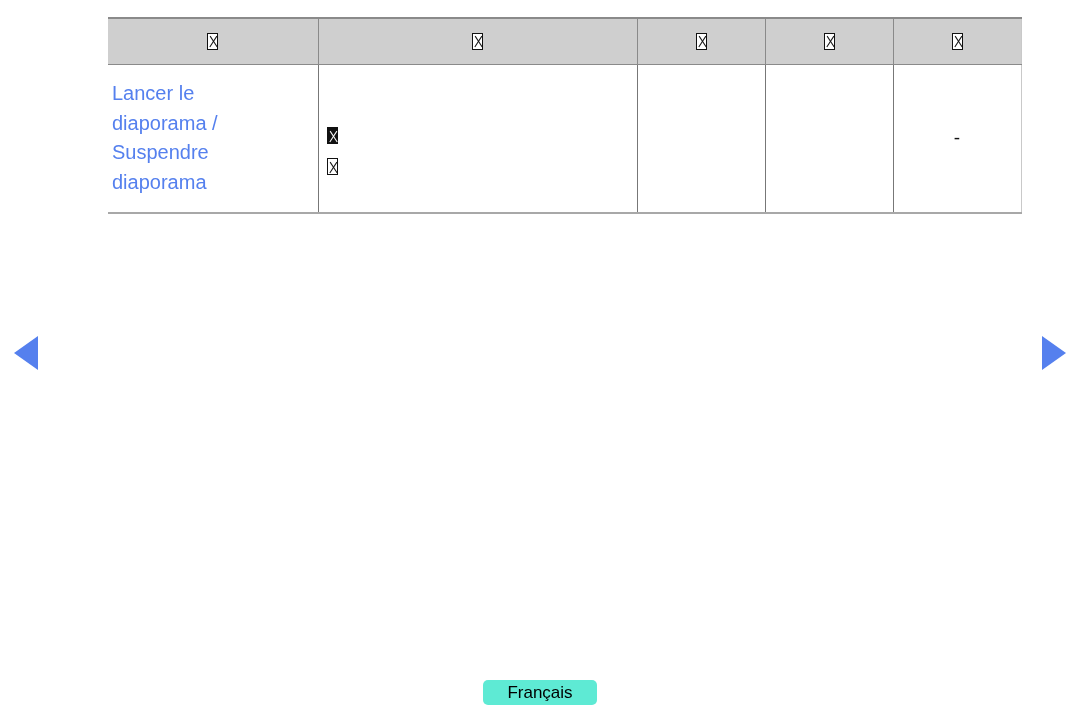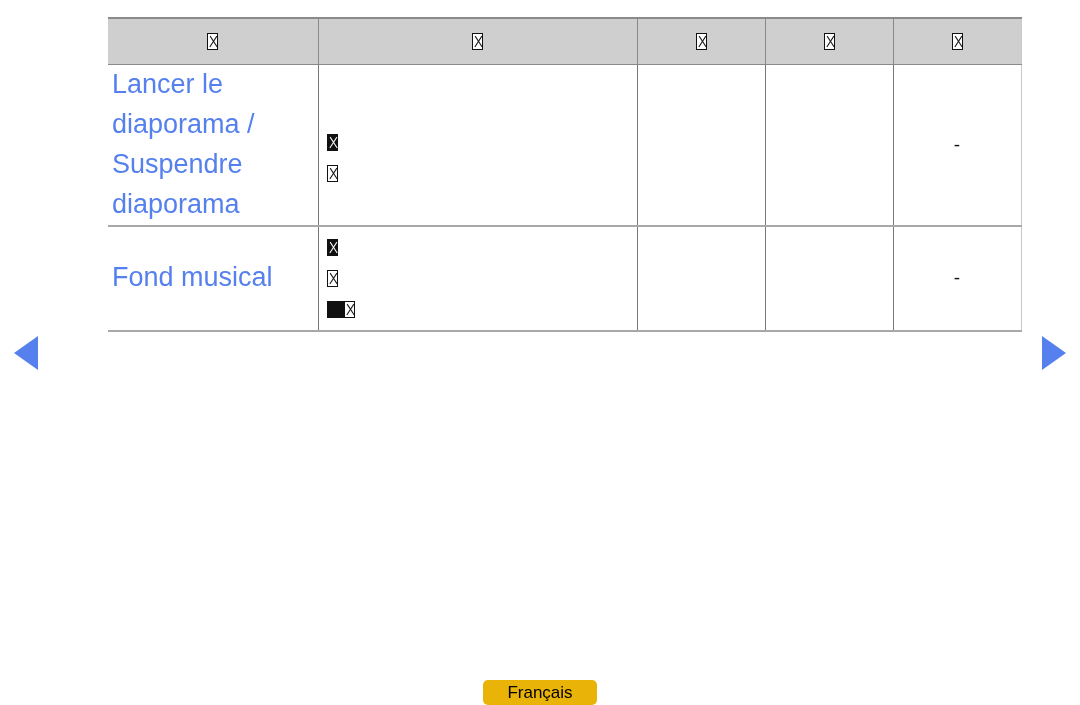--- a/index.html
+++ b/index.html
@@ -73,21 +73,21 @@
   }
   table.spec thead th.last {
     border-right: 1px solid #c9c9c9;
   }
 
   table.spec tbody td {
     border-bottom: 2px solid #a8a8a8;
     border-left: 1px solid #777;
     vertical-align: middle;
     padding: 0 10px;
-    font-size: 27px;
+    font-size: 20px;
     color: #5580ee;
     height: 145px;
     box-sizing: border-box;
   }
   table.spec tbody td.col-label {
     border-left: none;
     padding-left: 4px;
     line-height: 1.48;
   }
   table.spec tbody td.col-opts {
@@ -161,21 +161,21 @@
   }
   .opt-line.pad-top { margin-top: 26px; }
 
   
   .lang-button {
     position: absolute;
     left: 483px;
     top: 680px;
     width: 114px;
     height: 25px;
-    background: #eab308;
+    background: #5eead4;
     border-radius: 5px;
     color: #000;
     font-size: 17px;
     line-height: 25px;
     text-align: center;
     cursor: pointer;
     box-sizing: border-box;
   }
 </style>
 </head>
@@ -229,35 +229,18 @@
           <span class="opt-line">
             <span class="tofu"></span>
           </span>
         </td>
         <td class="col-blank"></td>
         <td class="col-blank"></td>
         <td class="col-dash">-</td>
       </tr>
 
 
-      <tr class="r2">
-        <td class="col-label">Fond musical</td>
-        <td class="col-opts">
-          <span class="opt-line">
-            <span class="tofu inv"></span>
-          </span>
-          <span class="opt-line">
-            <span class="tofu"></span>
-          </span>
-          <span class="opt-line">
-            <span class="blackbox"></span><span class="tofu"></span>
-          </span>
-        </td>
-        <td class="col-blank"></td>
-        <td class="col-blank"></td>
-        <td class="col-dash">-</td>
-      </tr>
 
     </tbody>
   </table>
 </div>
 
 <div class="lang-button">Français</div>
 
 </body></html>

